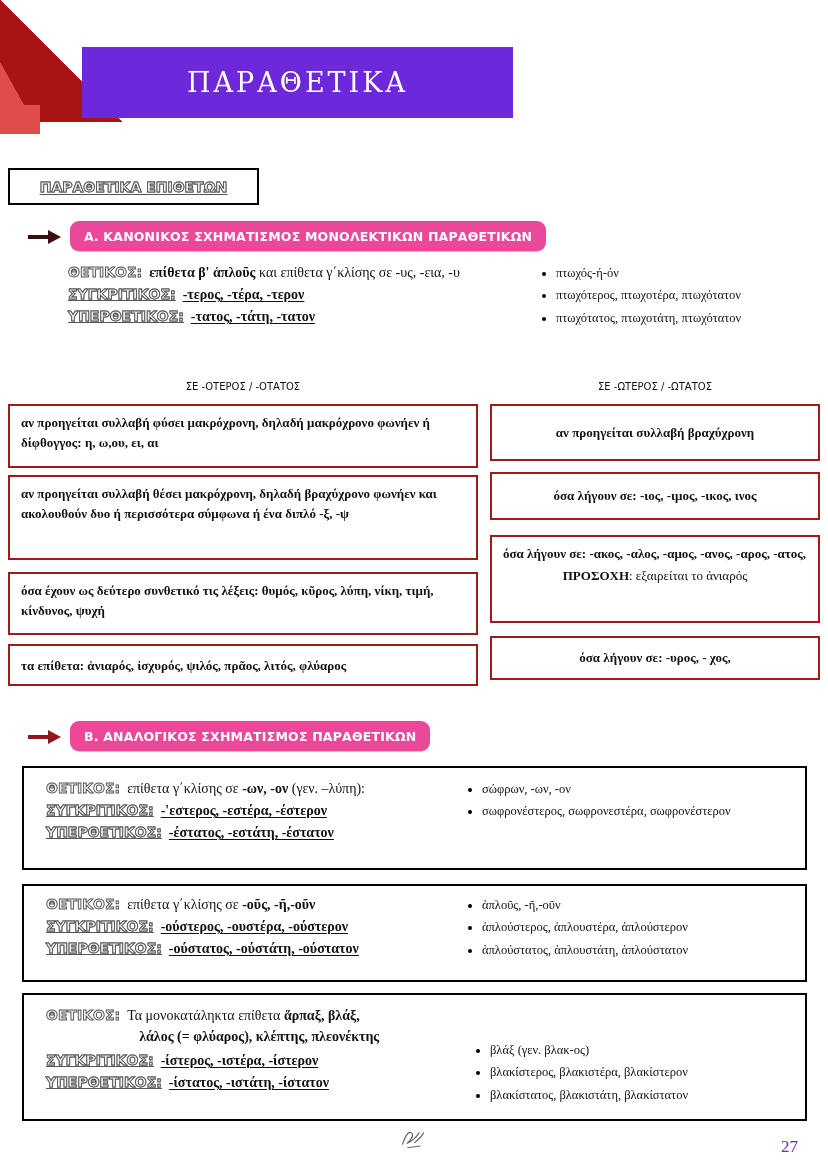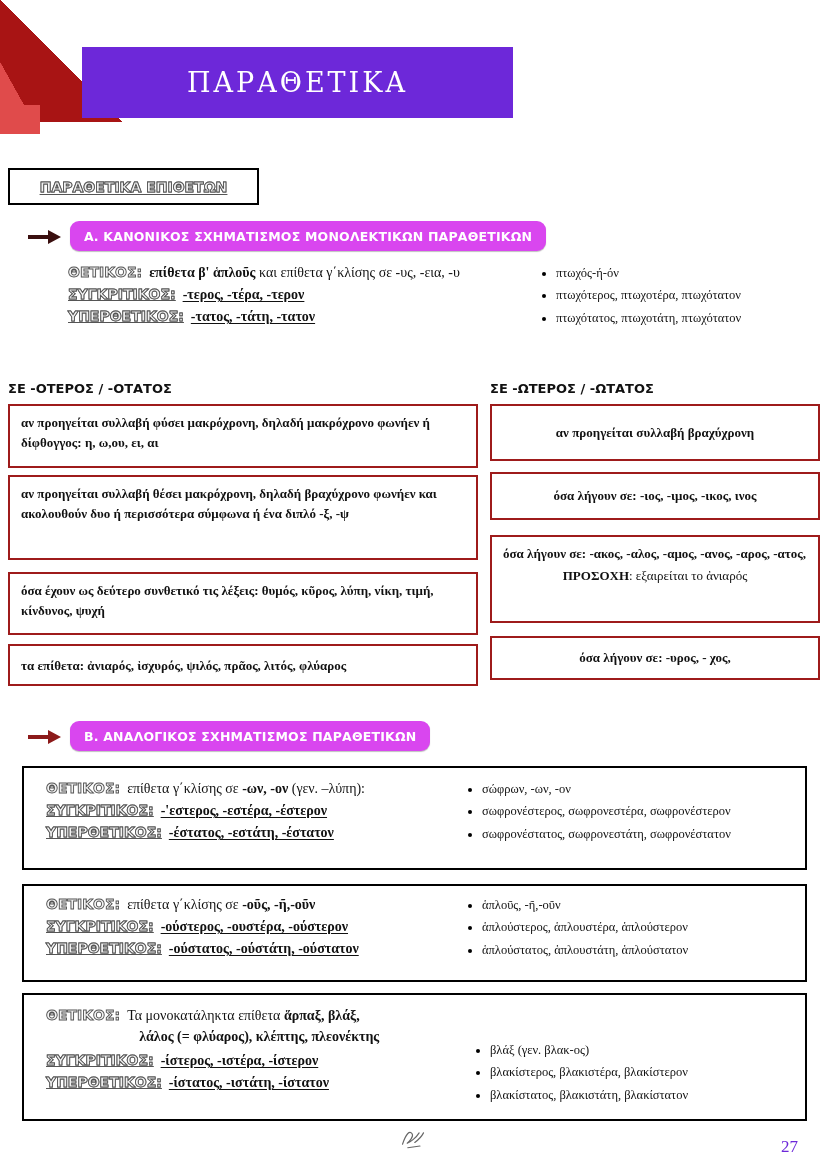--- a/index.html
+++ b/index.html
@@ -51,21 +51,21 @@
     position:absolute;left:8px;top:168px;width:247px;height:33px;
     border:2px solid #000;background:#fff;
     display:flex;align-items:center;justify-content:center;
   }
   .subheader-box .lbl{
     font-size:14px;text-decoration:underline;text-underline-offset:2px;
   }
 
   
   .pill{
-    position:absolute;background:#d946ef;border-radius:9px;
+    position:absolute;background:#ec4899;border-radius:9px;
     display:flex;align-items:center;padding:0 14px;
     box-shadow:0 1px 1px rgba(0,0,0,.25);
   }
   .pill span{
     color:#fff;font-family:"DejaVu Sans", sans-serif;font-size:12.5px;font-weight:700;
     letter-spacing:.2px;white-space:nowrap;
   }
   .arrow-icon{position:absolute;width:34px;height:18px;}
 
   
@@ -89,21 +89,21 @@
     line-height:1.15;margin-bottom:8px;white-space:nowrap;
   }
   ul.bl li:before{
     content:"";position:absolute;left:2px;top:6px;
     width:4px;height:4px;border-radius:50%;background:#000;
   }
 
   
   .colhead{
     position:absolute;font-family:"DejaVu Sans", sans-serif;
-    font-weight:700;font-size:13px;color:#111;
+    font-weight:400;font-size:10px;color:#111;text-align:center;
   }
   .rbox{
     position:absolute;border:2px solid #9e1b1b;background:#fff;
     box-sizing:border-box;padding:7px 11px;
   }
   .rbox p{
     margin:0;font-family:"Liberation Serif", serif;font-weight:700;
     font-size:13px;line-height:1.52;color:#111;
   }
   .rbox p.center{text-align:center;}
@@ -216,21 +216,20 @@
         <span class="gval u">-'εστερος, -εστέρα, -έστερον</span>
       </div>
       <div class="grow">
         <span class="stencil glabel">ΥΠΕΡΘΕΤΙΚΟΣ:</span>
         <span class="gval u">-έστατος, -εστάτη, -έστατον</span>
       </div>
     </div>
     <ul class="bl" style="position:absolute;left:442px;top:14px;width:330px;">
       <li>σώφρων, -ων, -ον</li>
       <li>σωφρονέστερος, σωφρονεστέρα, σωφρονέστερον</li>
-      <li>σωφρονέστατος, σωφρονεστάτη, σωφρονέστατον</li>
     </ul>
   </div>
 
   <div class="bbox" style="left:22px;top:884px;width:785px;height:98px;">
     <div class="gram-rows" style="position:absolute;left:22px;top:10px;width:420px;">
       <div class="grow">
         <span class="stencil glabel nound">ΘΕΤΙΚΟΣ:</span>
         <span class="gval reg"><span>επίθετα γ΄κλίσης σε </span><b>-οῦς, -ῆ,-οῦν</b></span>
       </div>
       <div class="grow">

